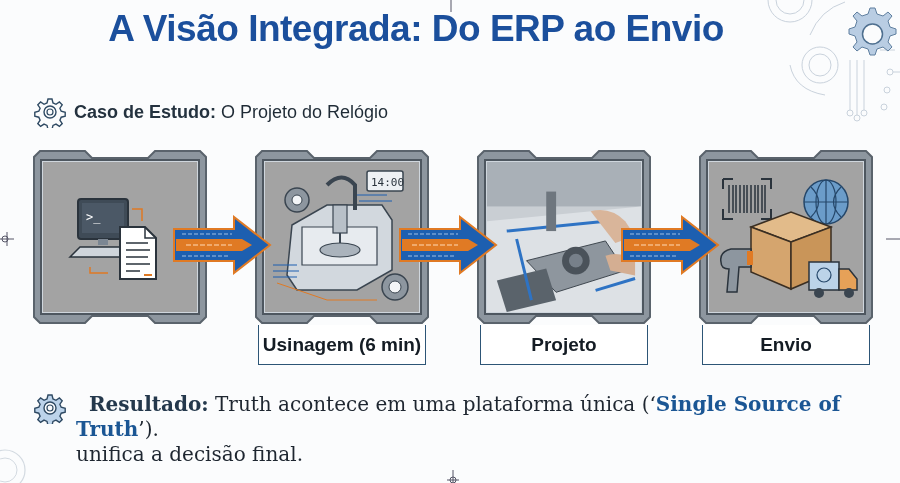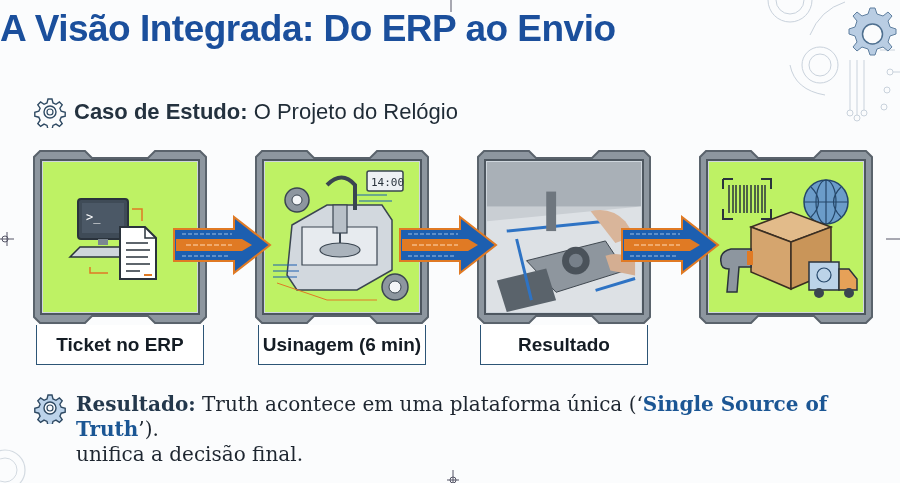--- a/index.html
+++ b/index.html
@@ -5,59 +5,59 @@
   * { box-sizing: border-box; margin: 0; padding: 0; }
   html, body { width: 900px; height: 483px; overflow: hidden; }
   body {
     background: #fbfcfd;
     font-family: "Liberation Sans", sans-serif;
     position: relative;
     color: #1c2a38;
   }
   .title {
     position: absolute; left: 0; top: 8px; width: 832px;
-    font-size: 37px; font-weight: bold;
+    text-align: center; font-size: 37px; font-weight: bold;
     color: #1b4f9c; letter-spacing: -0.5px;
     font-family: "Liberation Sans", sans-serif;
   }
   .subtitle {
     position: absolute; left: 34px; top: 96px; height: 32px;
-    display: flex; align-items: center; gap: 8px; font-size: 22px;
+    display: flex; align-items: center; gap: 8px; font-size: 18px;
     color: #1f2b36;
   }
   .subtitle .bold { font-weight: bold; color: #24323f; }
   .gear-sm { width: 32px; height: 32px; display: inline-block; }
 
   .steps { position: absolute; left: 0; top: 145px; width: 900px; height: 230px; }
   .step { position: absolute; top: 0; width: 180px; height: 225px; }
   .frame {
     position: absolute; left: 0; top: 2px; width: 180px; height: 180px;
   }
   .frame svg.frame-svg { position: absolute; left: 0; top: 0; }
   .frame-inner {
     position: absolute; left: 12px; top: 14px; width: 156px; height: 152px;
-    background: #bef264; border: 1px solid #cfd6dd; overflow: hidden;
+    background: #a3a3a3; border: 1px solid #cfd6dd; overflow: hidden;
     display: flex; align-items: center; justify-content: center;
   }
   .step-label {
     position: absolute; left: 6px; top: 180px; width: 168px; height: 40px;
     border: 1.5px solid #2d5576; border-top: none; background: #fff;
     display: flex; align-items: center; justify-content: center;
     font-weight: bold; font-size: 19px; color: #141c24;
   }
   .arrow { position: absolute; top: 70px; width: 100px; height: 60px; }
 
   .result {
     position: absolute; left: 34px; top: 392px; width: 830px;
     font-family: "DejaVu Serif", serif; font-size: 20px; line-height: 25px;
     color: #1e2630;
   }
   .result .gear-sm { position: absolute; left: 0; top: 0; }
   .result-text { margin-left: 42px; }
-  .result .lead { font-weight: bold; color: #24384c; }
+  .result .lead { font-weight: bold; color: #24384c; margin-left: 13px; }
   .result .hl { font-weight: bold; color: #1b5694; }
 
   .deco { position: absolute; pointer-events: none; }
 </style>
 </head>
 <body>
 
 <svg class="deco" style="left:760px;top:0;" width="140" height="140" viewBox="0 0 140 140">
   <g fill="none" stroke="#c9d2dc" stroke-width="1">
     <circle cx="30" cy="0" r="22"></circle>
@@ -130,21 +130,20 @@
           <path d="M10 70 L20 60 H70 L60 70 Z" fill="#cfd5db" stroke="#2a333c" stroke-width="1.5"></path>
           <path d="M60 40 H85 L96 51 V92 H60 Z" fill="#fff" stroke="#2a333c" stroke-width="2"></path>
           <path d="M85 40 V51 H96" fill="none" stroke="#2a333c" stroke-width="1.5"></path>
           <path d="M66 56 H88 M66 63 H90 M66 70 H88 M66 77 H90 M66 84 H80" stroke="#2a333c" stroke-width="1.5"></path>
           <path d="M72 22 H82 V34" fill="none" stroke="#e07a24" stroke-width="1.5"></path>
           <path d="M30 80 V86 H48" fill="none" stroke="#e07a24" stroke-width="1.5"></path>
           <path d="M84 88 H92" stroke="#e07a24" stroke-width="2"></path>
         </svg>
       </div>
     </div>
-    <div class="step-label">Ticket no ERP</div>
   </div>
 
   <div class="step" style="left:252px;">
     <div class="frame">
       <svg class="frame-svg" width="180" height="180" viewBox="0 0 180 180">
         <path d="M10 4 H55 L62 11 H118 L125 4 H170 L176 10 V170 L170 176 H125 L118 169 H62 L55 176 H10 L4 170 V10 Z" fill="#8d969f" stroke="#5a636c" stroke-width="2"></path>
         <rect x="11" y="13" width="158" height="154" fill="#f3f5f7" stroke="#4e5760" stroke-width="2"></rect>
       </svg>
       <div class="frame-inner">
         <svg width="150" height="145" viewBox="0 0 150 145">
@@ -184,21 +183,21 @@
           <circle cx="90" cy="100" r="14" fill="#4a525a"></circle>
           <circle cx="90" cy="100" r="7" fill="#77808a"></circle>
           <path d="M10 120 L60 108 L70 140 L20 152 Z" fill="#5a636b"></path>
           <path d="M20 70 L120 60 M30 78 L45 140 M110 130 L150 118" stroke="#2e73c4" stroke-width="3"></path>
           <rect x="60" y="30" width="10" height="40" fill="#6e767e"></rect>
           <path d="M105 50 Q125 45 140 60 L150 75 L130 82 Z" fill="#d9b59a"></path>
           <path d="M120 95 Q135 90 150 100 L150 115 L125 110 Z" fill="#d4ae92"></path>
         </svg>
       </div>
     </div>
-    <div class="step-label">Resultado</div>
+    <div class="step-label">Projeto</div>
   </div>
 
   <div class="step" style="left:696px;">
     <div class="frame">
       <svg class="frame-svg" width="180" height="180" viewBox="0 0 180 180">
         <path d="M10 4 H55 L62 11 H118 L125 4 H170 L176 10 V170 L170 176 H125 L118 169 H62 L55 176 H10 L4 170 V10 Z" fill="#8d969f" stroke="#5a636c" stroke-width="2"></path>
         <rect x="11" y="13" width="158" height="154" fill="#f3f5f7" stroke="#4e5760" stroke-width="2"></rect>
       </svg>
       <div class="frame-inner">
         <svg width="150" height="140" viewBox="0 0 150 140">
@@ -213,20 +212,21 @@
           <path d="M10 95 Q8 85 20 82 H40 V100 H28 L26 125 H16 L18 102 Q10 102 10 95Z" fill="#8d969f" stroke="#2a333c" stroke-width="1.5"></path>
           <rect x="36" y="84" width="6" height="14" fill="#e07a24"></rect>
           <rect x="98" y="95" width="30" height="28" fill="#bcd3e8" stroke="#2a333c" stroke-width="1.5"></rect>
           <circle cx="113" cy="108" r="7" fill="none" stroke="#25476a" stroke-width="1.2"></circle>
           <path d="M128 102 H138 L146 112 V123 H128 Z" fill="#e6a158" stroke="#2a333c" stroke-width="1.5"></path>
           <circle cx="108" cy="126" r="5" fill="#3a4550"></circle>
             <circle cx="138" cy="126" r="5" fill="#3a4550"></circle>
         </svg>
       </div>
     </div>
+    <div class="step-label">Envio</div>
   </div>
 
   <svg class="arrow" style="left:172px;" viewBox="0 0 100 60">
     <path d="M2 14 H62 V2 L98 30 L62 58 V46 H2 Z" fill="#1d5fb0" stroke="#e07a24" stroke-width="2"></path>
     <path d="M4 24 H70 L80 30 L70 36 H4 Z" fill="#e07a24"></path>
     <path d="M10 19 H60 M10 41 H58" stroke="#9fc0e6" stroke-width="1.2" stroke-dasharray="4 2"></path>
     <path d="M14 30 H60" stroke="#ffd9b5" stroke-width="1.2" stroke-dasharray="5 2"></path>
   </svg>
   <svg class="arrow" style="left:398px;" viewBox="0 0 100 60">
     <path d="M2 14 H62 V2 L98 30 L62 58 V46 H2 Z" fill="#1d5fb0" stroke="#e07a24" stroke-width="2"></path>

